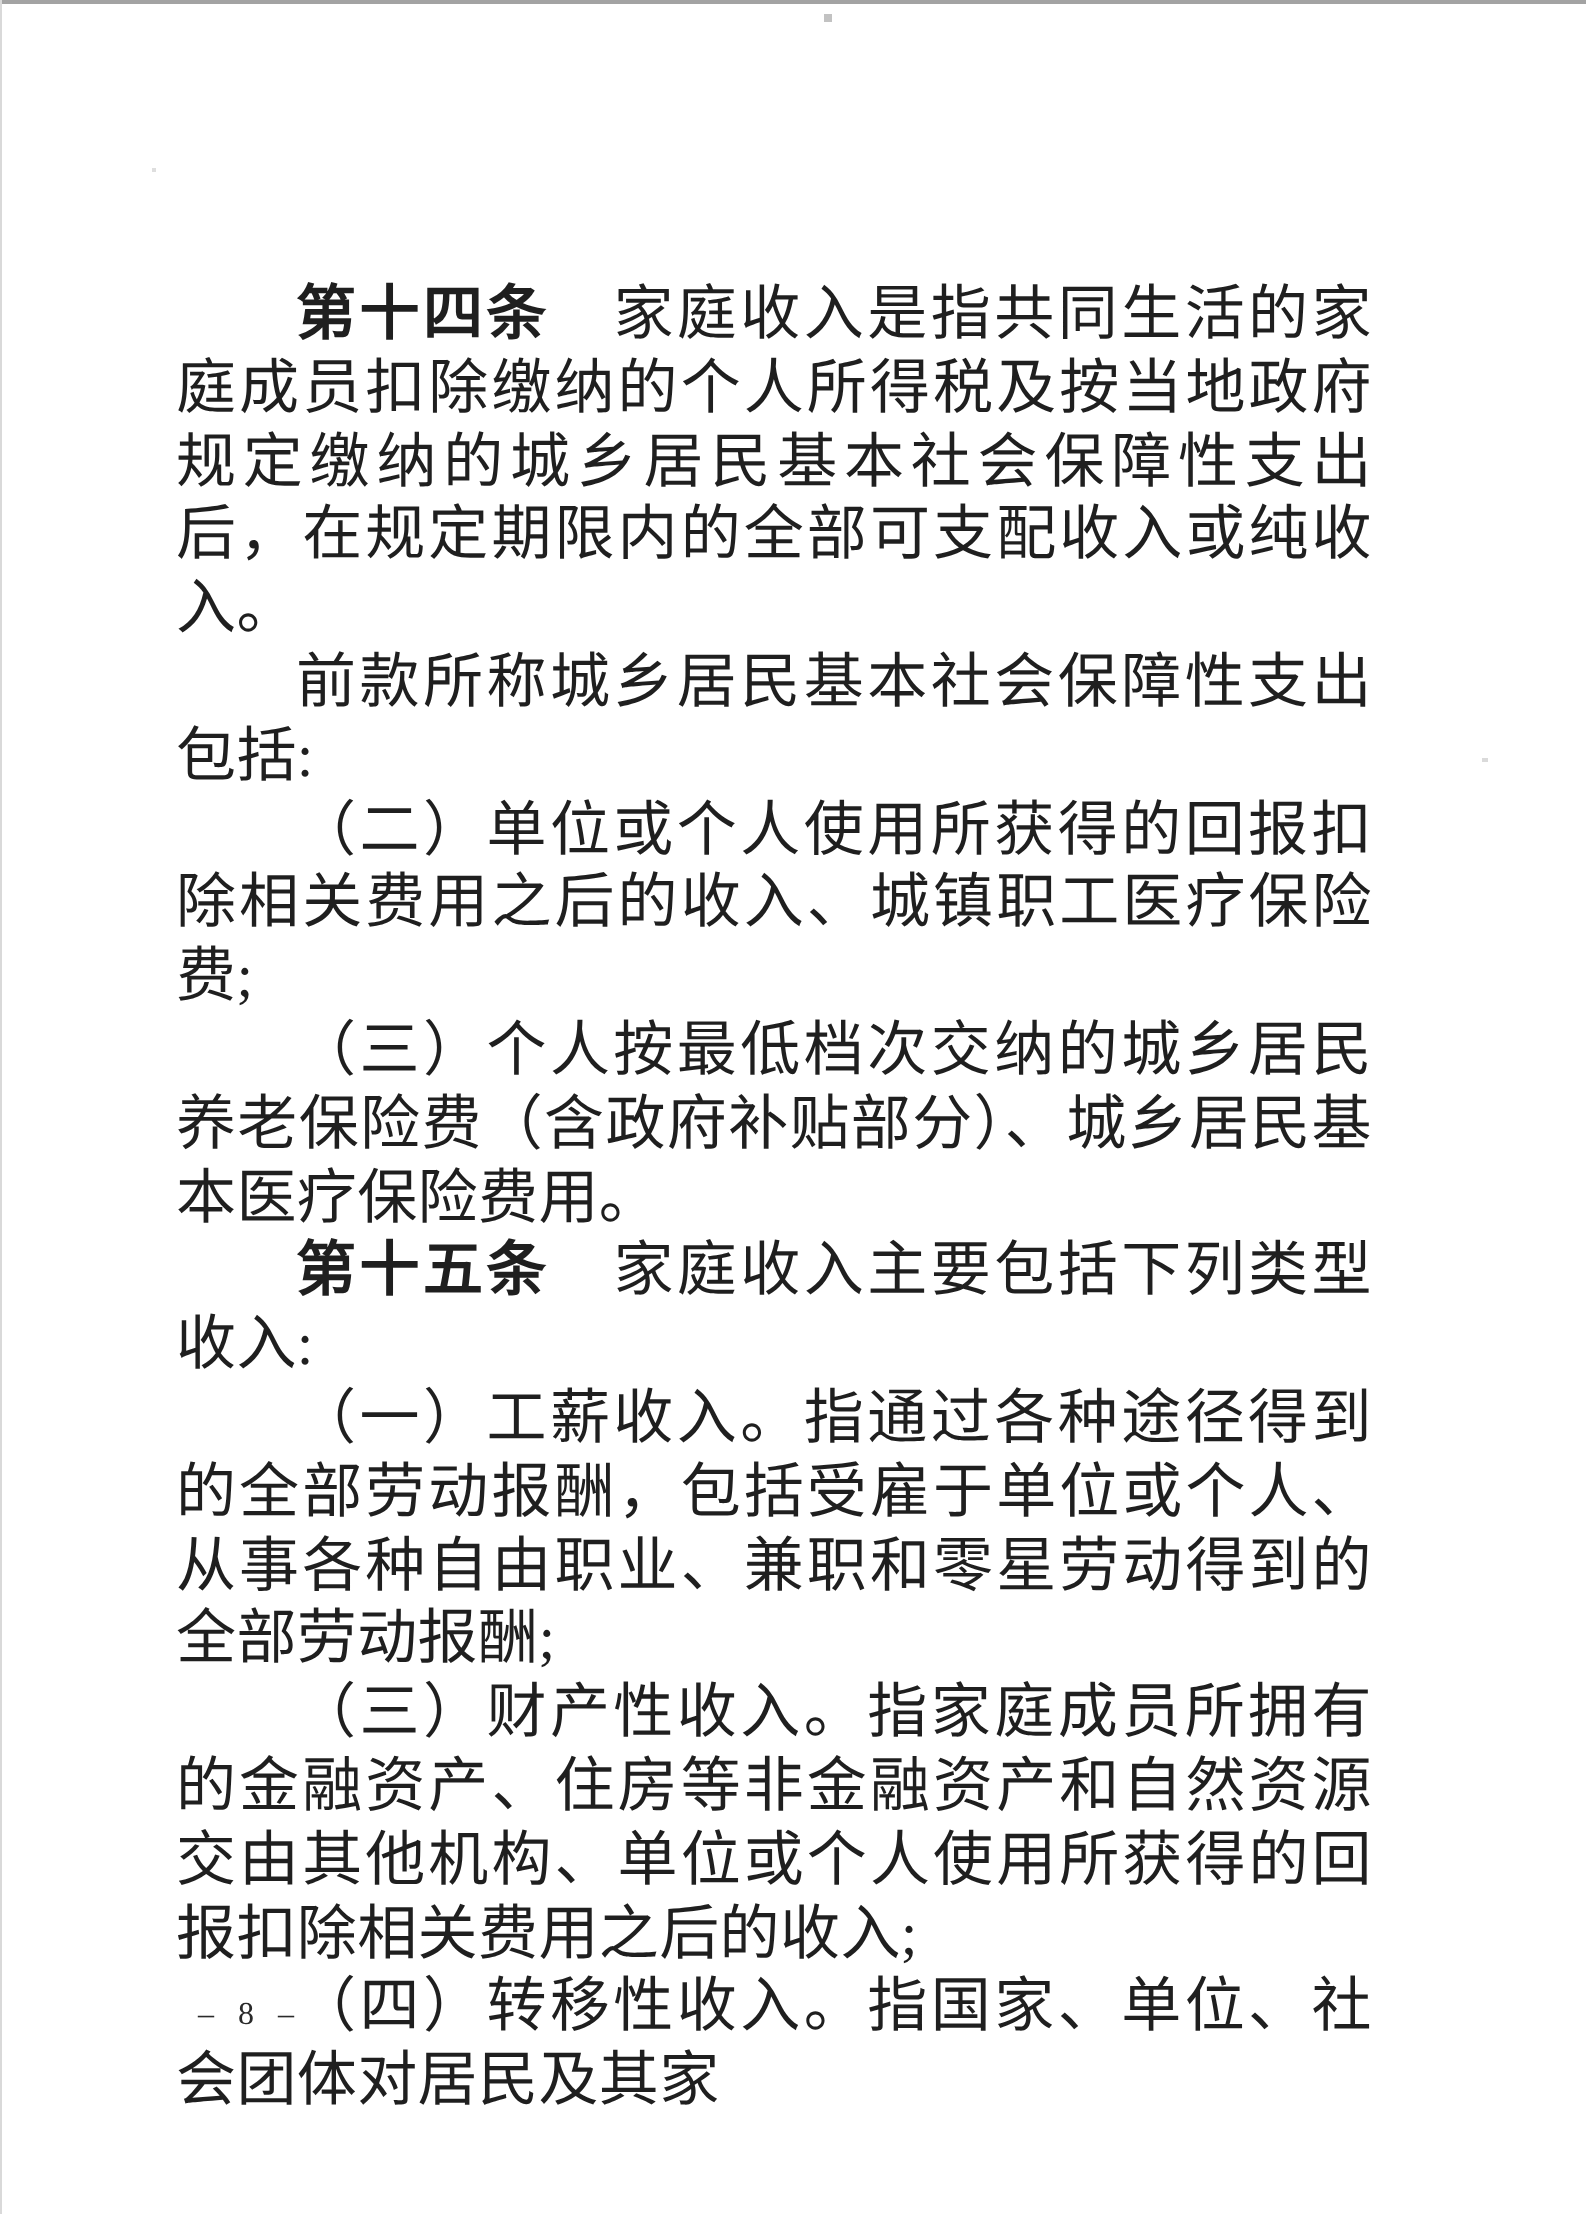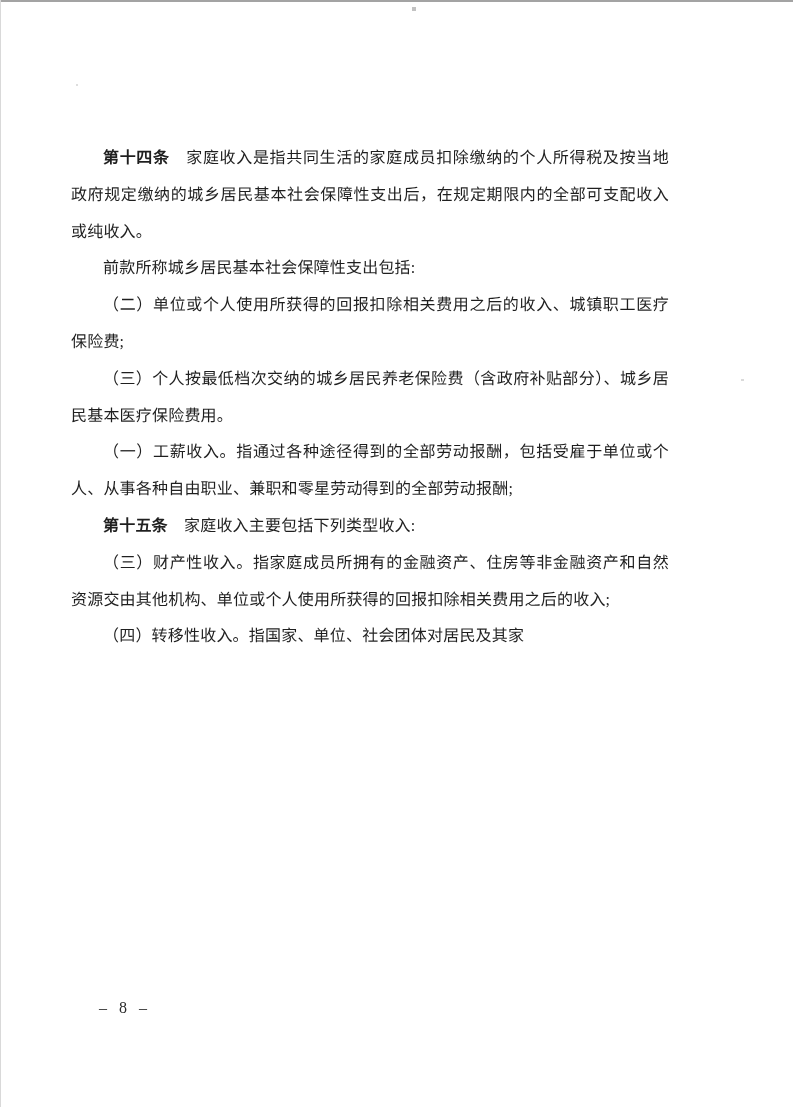--- a/index.html
+++ b/index.html
@@ -31,24 +31,24 @@
     position: absolute;
     background: #c7c7c7;
   }
   .speck.s1 { left: 412px; top: 7px;  width: 4px; height: 4px; background:#c2c2c2; }
   .speck.s2 { left: 76px;  top: 84px; width: 2px; height: 2px; background:#dedede; }
   .speck.s3 { left: 741px; top: 379px; width: 3px; height: 2px; background:#dadada; }
 
   
   .body-text {
     position: absolute;
-    left: 71px;
+    left: 88px;
     top: 140px;
     width: 598px;
-    font-size: 16px;
+    font-size: 30px;
     line-height: 36.8px;
     color: #1f1f1f;
     text-align: justify;
     text-justify: inter-character;
     letter-spacing: 0.2px;
   }
   .para {
     margin: 0;
     padding: 0;
     text-indent: 2em;
@@ -78,23 +78,23 @@
 <main class="body-text">
   <p class="para"><b class="term">第十四条</b><span>　家庭收入是指共同生活的家庭成员扣除缴纳的个人所得税及按当地政府规定缴纳的城乡居民基本社会保障性支出后，在规定期限内的全部可支配收入或纯收入。</span></p>
 
   <p class="para"><span>前款所称城乡居民基本社会保障性支出包括:</span></p>
 
 
   <p class="para"><span>（二）单位或个人使用所获得的回报扣除相关费用之后的收入、城镇职工医疗保险费;</span></p>
 
   <p class="para"><span>（三）个人按最低档次交纳的城乡居民养老保险费（含政府补贴部分）、城乡居民基本医疗保险费用。</span></p>
 
+  <p class="para"><b class="term">第十五条</b><span>　家庭收入主要包括下列类型收入:</span></p>
+
   <p class="para"><span>（一）工薪收入。指通过各种途径得到的全部劳动报酬，包括受雇于单位或个人、从事各种自由职业、兼职和零星劳动得到的全部劳动报酬;</span></p>
-
-  <p class="para"><b class="term">第十五条</b><span>　家庭收入主要包括下列类型收入:</span></p>
 
 
   <p class="para"><span>（三）财产性收入。指家庭成员所拥有的金融资产、住房等非金融资产和自然资源交由其他机构、单位或个人使用所获得的回报扣除相关费用之后的收入;</span></p>
 
   <p class="para"><span>（四）转移性收入。指国家、单位、社会团体对居民及其家</span></p>
 </main>
 
 <div class="page-number">– 8 –</div>
 
 </body></html>

